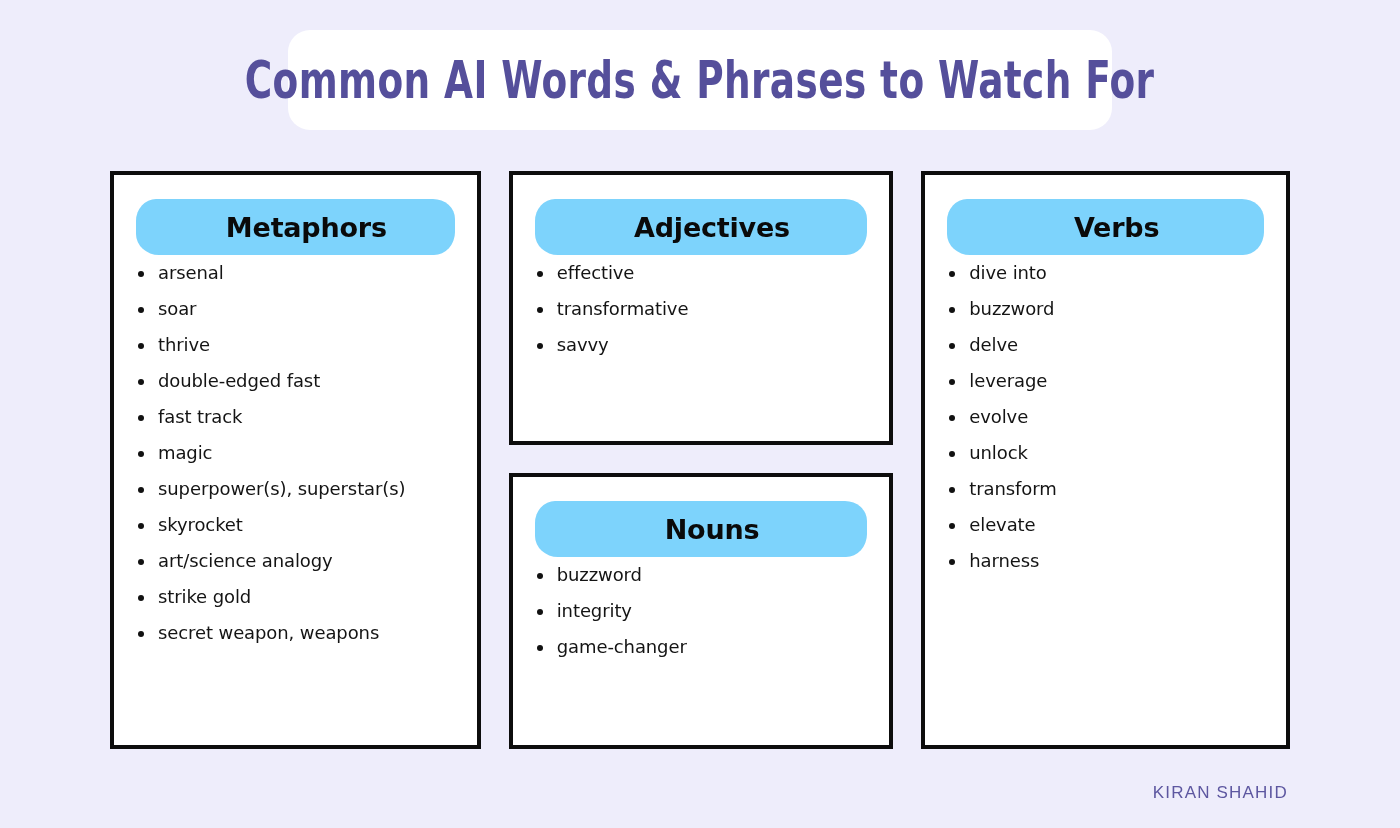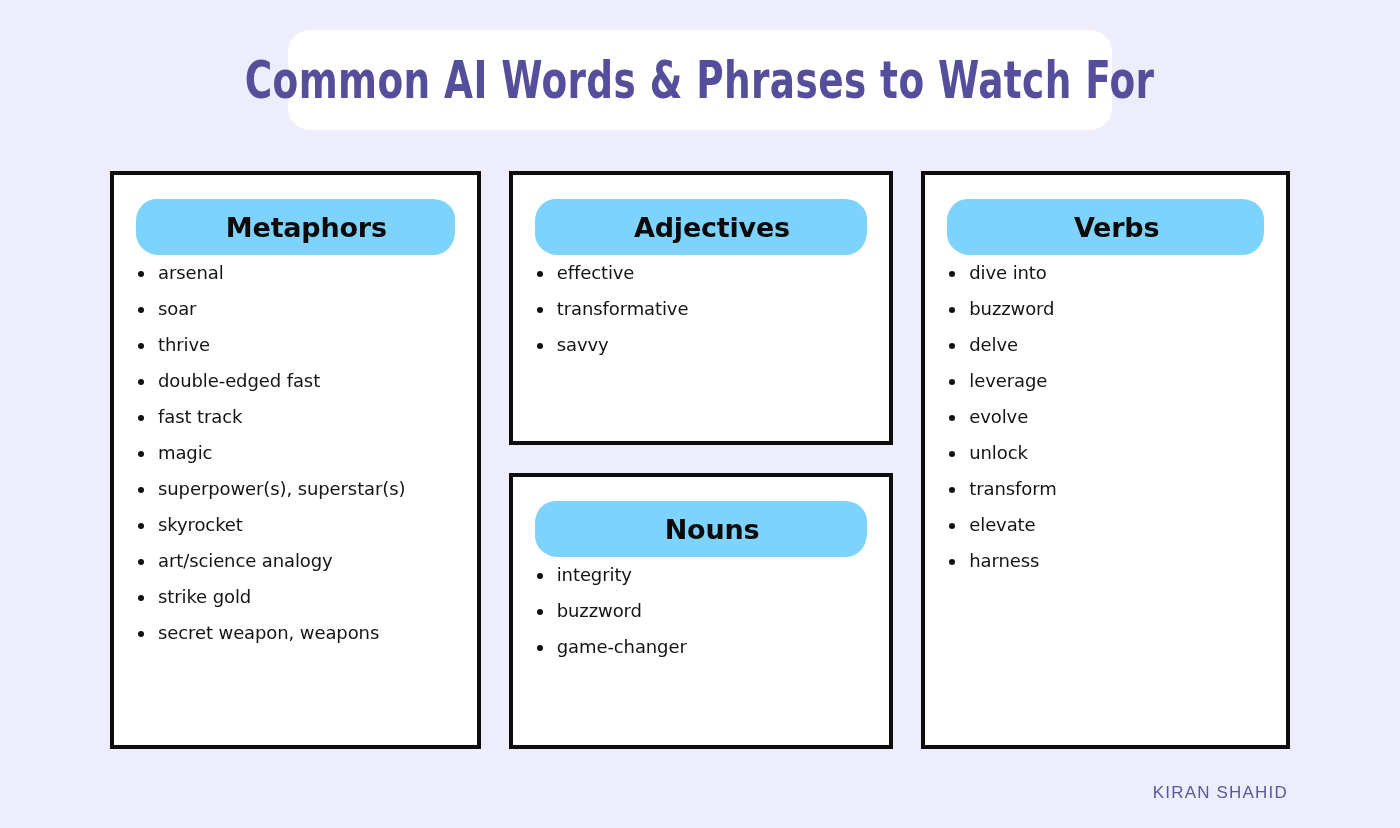--- a/index.html
+++ b/index.html
@@ -181,22 +181,22 @@
         <li>transformative</li>
         <li>savvy</li>
       </ul>
     </div>
 
     <div class="card card-nouns">
       <div class="pill">
         <span class="pill-label">Nouns</span>
       </div>
       <ul class="items list-nouns">
+        <li>buzzword</li>
         <li>integrity</li>
-        <li>buzzword</li>
         <li>game-changer</li>
       </ul>
     </div>
   </div>
 
   <div class="col col-verbs">
     <div class="card card-grow">
       <div class="pill">
         <span class="pill-label">Verbs</span>
       </div>

